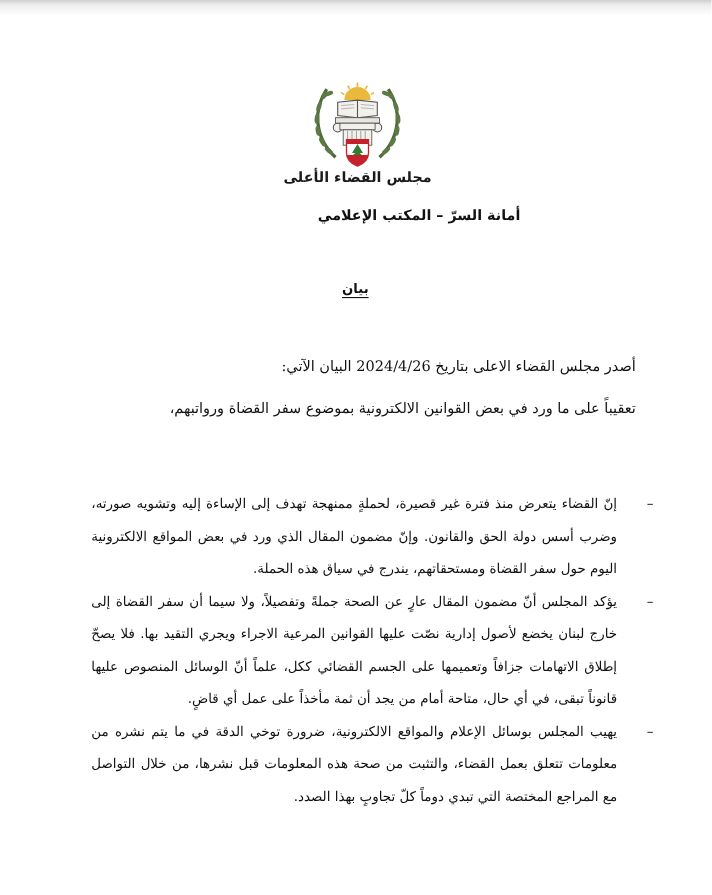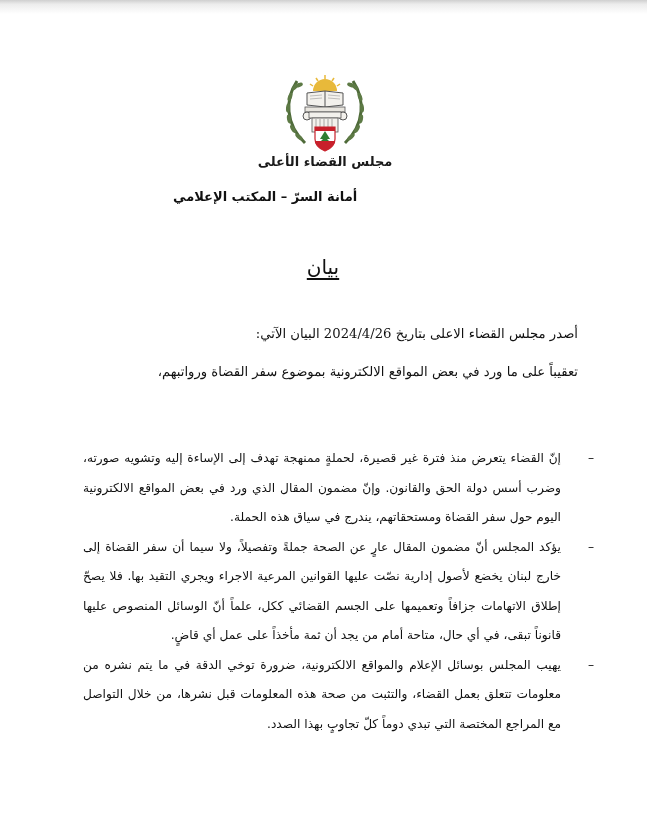--- a/index.html
+++ b/index.html
@@ -44,37 +44,37 @@
     font-weight: bold;
     font-size: 13px;
     color: #1a1a1a;
     letter-spacing: 0.5px;
   }
   .office-line {
     position: absolute;
     left: 173px;
     top: 153px;
     width: 300px;
-    text-align: left;
+    text-align: right;
     direction: rtl;
     font-family: "DejaVu Sans", sans-serif;
     font-weight: bold;
     font-size: 13px;
     color: #111;
   }
   .statement-title {
     position: absolute;
     left: 273px;
     top: 219px;
     width: 100px;
     text-align: center;
     direction: rtl;
     font-family: "DejaVu Sans", sans-serif;
-    font-weight: normal;
-    font-size: 20px;
+    font-weight: bold;
+    font-size: 12px;
     text-decoration: underline;
     text-underline-offset: 4px;
     color: #111;
   }
   .intro {
     position: absolute;
     right: 69px;
     width: 520px;
     direction: rtl;
     font-family: "DejaVu Serif", serif;
@@ -187,21 +187,21 @@
     </svg>
   </div>
 
   <div class="logo-caption">مجلس القضاء الأعلى</div>
 
   <div class="office-line">أمانة السرّ – المكتب الإعلامي</div>
 
   <div class="statement-title">بيان</div>
 
   <p class="intro intro-1">أصدر مجلس القضاء الاعلى بتاريخ 2024/4/26 البيان الآتي:</p>
-  <p class="intro intro-2">تعقيباً على ما ورد في بعض المواقع الالكترونية بموضوع سفر القضاة ورواتبهم،</p>
+  <p class="intro intro-2">تعقيباً على ما ورد في بعض القوانين الالكترونية بموضوع سفر القضاة ورواتبهم،</p>
 
   <ul class="bullets">
     <li class="bullet-item">
       <span class="bullet-dash">–</span>
       <span>إنّ القضاء يتعرض منذ فترة غير قصيرة، لحملةٍ ممنهجة تهدف إلى الإساءة إليه وتشويه صورته، وضرب أسس دولة الحق والقانون. وإنّ مضمون المقال الذي ورد في بعض المواقع الالكترونية اليوم حول سفر القضاة ومستحقاتهم، يندرج في سياق هذه الحملة.</span>
     </li>
     <li class="bullet-item">
       <span class="bullet-dash">–</span>
       <span>يؤكد المجلس أنّ مضمون المقال عارٍ عن الصحة جملةً وتفصيلاً، ولا سيما أن سفر القضاة إلى خارج لبنان يخضع لأصول إدارية نصّت عليها القوانين المرعية الاجراء ويجري التقيد بها. فلا يصحّ إطلاق الاتهامات جزافاً وتعميمها على الجسم القضائي ككل، علماً أنّ الوسائل المنصوص عليها قانوناً تبقى، في أي حال، متاحة أمام من يجد أن ثمة مأخذاً على عمل أي قاضٍ.</span>
     </li>

